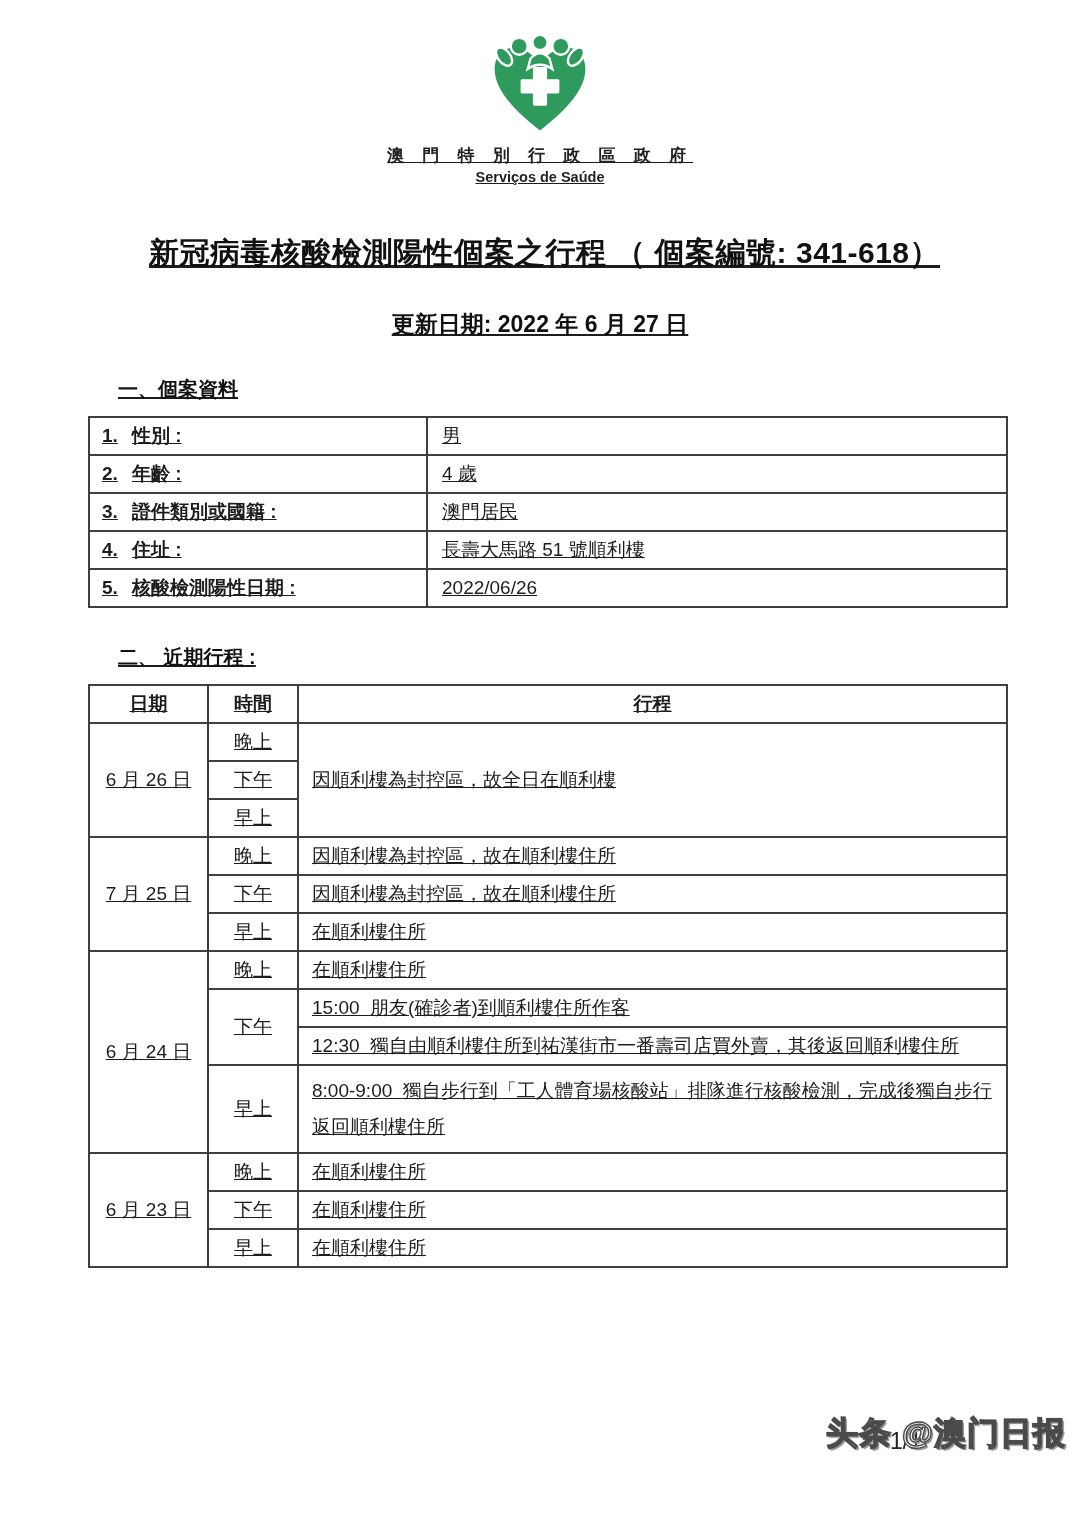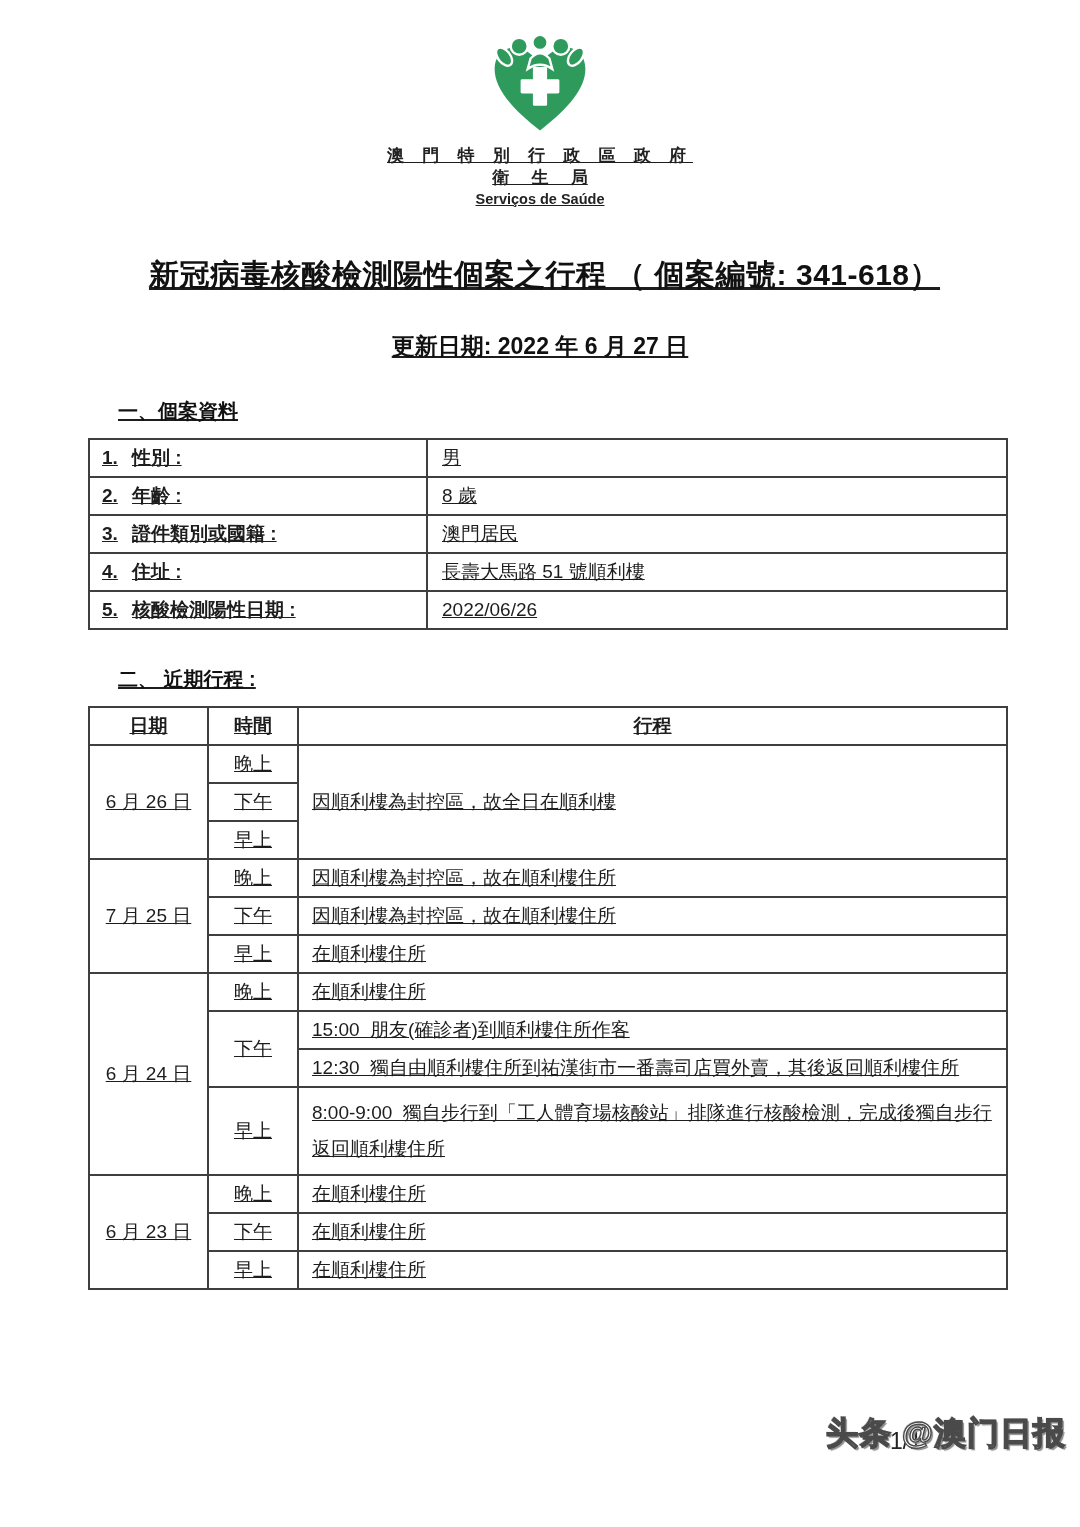--- a/index.html
+++ b/index.html
@@ -79,21 +79,20 @@
       <circle cx="60" cy="10" r="8" stroke="#ffffff" stroke-width="2.5"></circle>
     </g>
 
     <g fill="#ffffff">
       <rect x="52.5" y="36" width="15" height="41" rx="1.5"></rect>
       <rect x="39.5" y="49" width="41" height="15" rx="1.5"></rect>
     </g>
   </svg>
 
   <div class="hdr-line org-zh">澳 門 特 別 行 政 區 政 府</div>
-  <div class="hdr-line dept-zh">衛 生 局</div>
   <div class="hdr-line dept-pt">Serviços de Saúde</div>
 
   <div class="doc-title">新冠病毒核酸檢測陽性個案之行程 （ 個案編號: 341-618）</div>
   <div class="update-date">更新日期: 2022 年 6 月 27 日</div>
 
   <div class="sec-heading">一、個案資料</div>
 
   <table class="t-case">
     <tbody>
       <tr>
@@ -105,21 +104,21 @@
         </td>
         <td class="c-value">男</td>
       </tr>
       <tr>
         <td class="c-label">
           <span class="lbl-wrap">
               <span class="lbl-num">2.</span>
               <span>年齡 :</span>
             </span>
         </td>
-        <td class="c-value">8 歲</td>
+        <td class="c-value">4 歲</td>
       </tr>
       <tr>
         <td class="c-label">
           <span class="lbl-wrap">
               <span class="lbl-num">3.</span>
               <span>證件類別或國籍 :</span>
             </span>
         </td>
         <td class="c-value">澳門居民</td>
       </tr>

